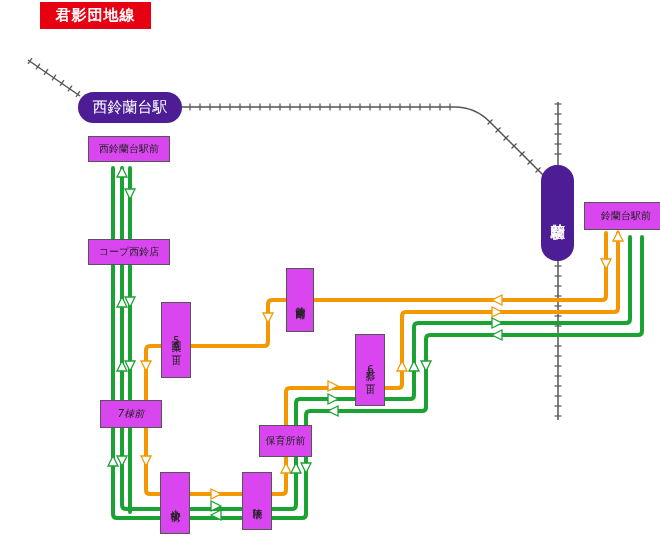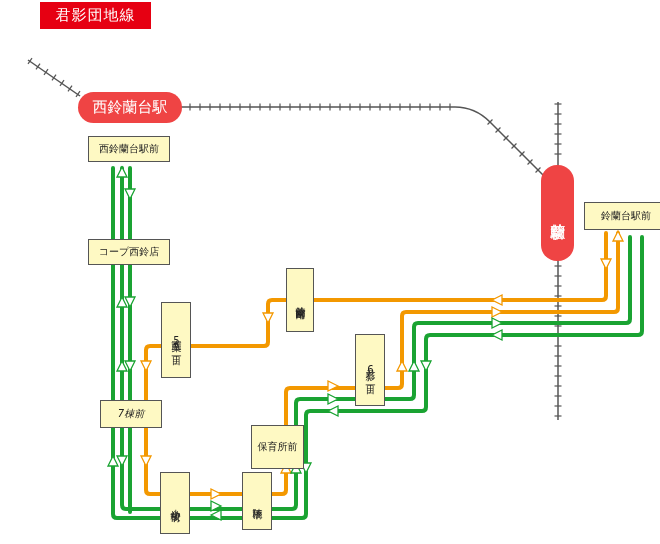--- a/index.html
+++ b/index.html
@@ -1,26 +1,26 @@
 <!DOCTYPE html>
 <html><head>
 <meta charset="utf-8">
 <style>
   html, body { margin: 0; padding: 0; background: #ffffff; }
   body { width: 660px; height: 544px; position: relative; overflow: hidden;
          font-family: "DejaVu Sans", sans-serif; }
   #map { position: absolute; left: 0; top: 0; }
   .title-banner { position: absolute; left: 40px; top: 2px; width: 111px; height: 27px;
-                  background: #e60012; color: #fff; font-size: 15px; font-weight: normal;
+                  background: #e60012; color: #fff; font-size: 15px; font-weight: bold;
                   display: flex; align-items: center; justify-content: center; letter-spacing: 1px; }
-  .station { position: absolute; background: #ef4444; color: #fff; display: flex;
+  .station { position: absolute; background: #4c1d95; color: #fff; display: flex;
              align-items: center; justify-content: center; font-size: 15px; }
   .station.h { border-radius: 16px; }
   .station.v { border-radius: 16px; writing-mode: vertical-rl; text-orientation: upright; letter-spacing: 1px; }
-  .stop { position: absolute; background: #fef9c3; border: 1px solid #555; color: #222;
+  .stop { position: absolute; background: #d946ef; border: 1px solid #555; color: #222;
           font-size: 10px; display: flex; align-items: center; justify-content: center;
           box-sizing: border-box; white-space: nowrap; }
   .stop.v { writing-mode: vertical-rl; text-orientation: upright; letter-spacing: 1px; line-height: 1; }
 </style>
 </head>
 <body>
 
 <svg id="map" width="660" height="544" viewBox="0 0 660 544" xmlns="http://www.w3.org/2000/svg">
 
   <g stroke="#555" fill="none">
@@ -140,16 +140,16 @@
 
 <div class="station h" style="left:78px;top:92px;width:104px;height:31px;">西鈴蘭台駅</div>
 <div class="station v" style="left:541px;top:165px;width:33px;height:96px;">鈴蘭台駅</div>
 
 <div class="stop" style="left:88px;top:136px;width:82px;height:26px;">西鈴蘭台駅前</div>
 <div class="stop" style="left:88px;top:224px;width:82px;height:26px;margin-top:15px;">コープ西鈴店</div>
 <div class="stop v" style="left:161px;top:302px;width:30px;height:76px;">南五葉5丁目</div>
 <div class="stop v" style="left:286px;top:268px;width:28px;height:64px;">鈴蘭台南町</div>
 <div class="stop" style="left:100px;top:400px;width:62px;height:28px;font-style:italic;">7棟前</div>
 <div class="stop v" style="left:355px;top:334px;width:30px;height:72px;">君影6丁目</div>
-<div class="stop" style="left:251px;top:425px;width:53px;height:44px;">保育所前</div>
+<div class="stop" style="left:259px;top:425px;width:53px;height:32px;">保育所前</div>
 <div class="stop v" style="left:160px;top:472px;width:30px;height:62px;">小学校前</div>
 <div class="stop v" style="left:242px;top:472px;width:30px;height:58px;">陸橋下</div>
 <div class="stop" style="left:584px;top:202px;width:84px;height:28px;">鈴蘭台駅前</div>
 
 </body></html>

